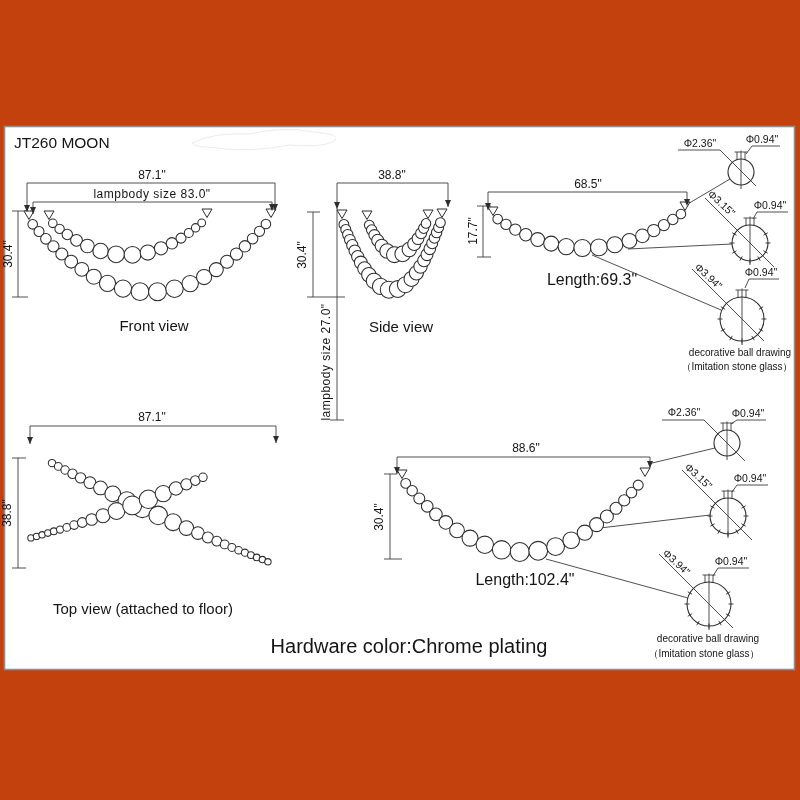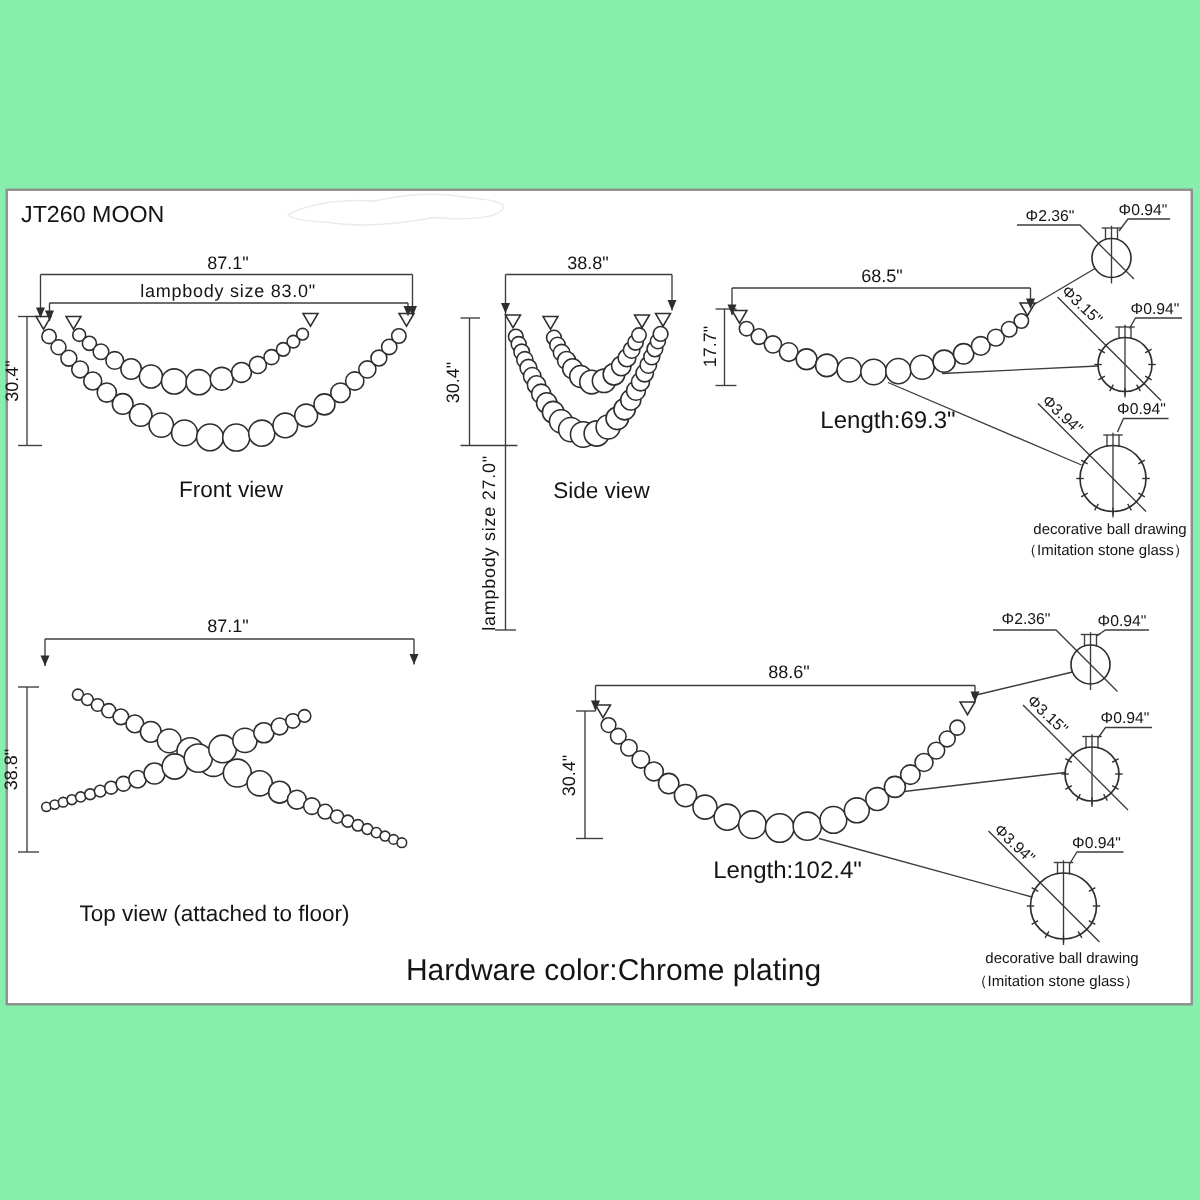--- a/index.html
+++ b/index.html
@@ -1,16 +1,16 @@
 <!DOCTYPE html>
 <html><head>
 <meta charset="utf-8">
 <style>
   html,body{margin:0;padding:0;background:#ffffff;}
-  .page{width:800px;height:800px;position:relative;background:#86efac;}
+  .page{width:800px;height:800px;position:relative;background:#c2410c;}
   svg{display:block;}
   text{font-family:"Liberation Sans","DejaVu Sans",sans-serif;fill:#151515;}
   .dim{stroke:#3c3c3c;stroke-width:0.9;fill:none;}
   .lead{stroke:#3c3c3c;stroke-width:0.9;fill:none;}
   .frame{fill:#ffffff;stroke:#8f8f8f;stroke-width:1.6;}
   .wm{stroke:#ebebeb;stroke-width:1;fill:none;}
   .d12{font-size:12px;}
   .lamp{font-size:12px;letter-spacing:0.5px;}
   .vlab{font-size:15px;}
   .len{font-size:16px;}

